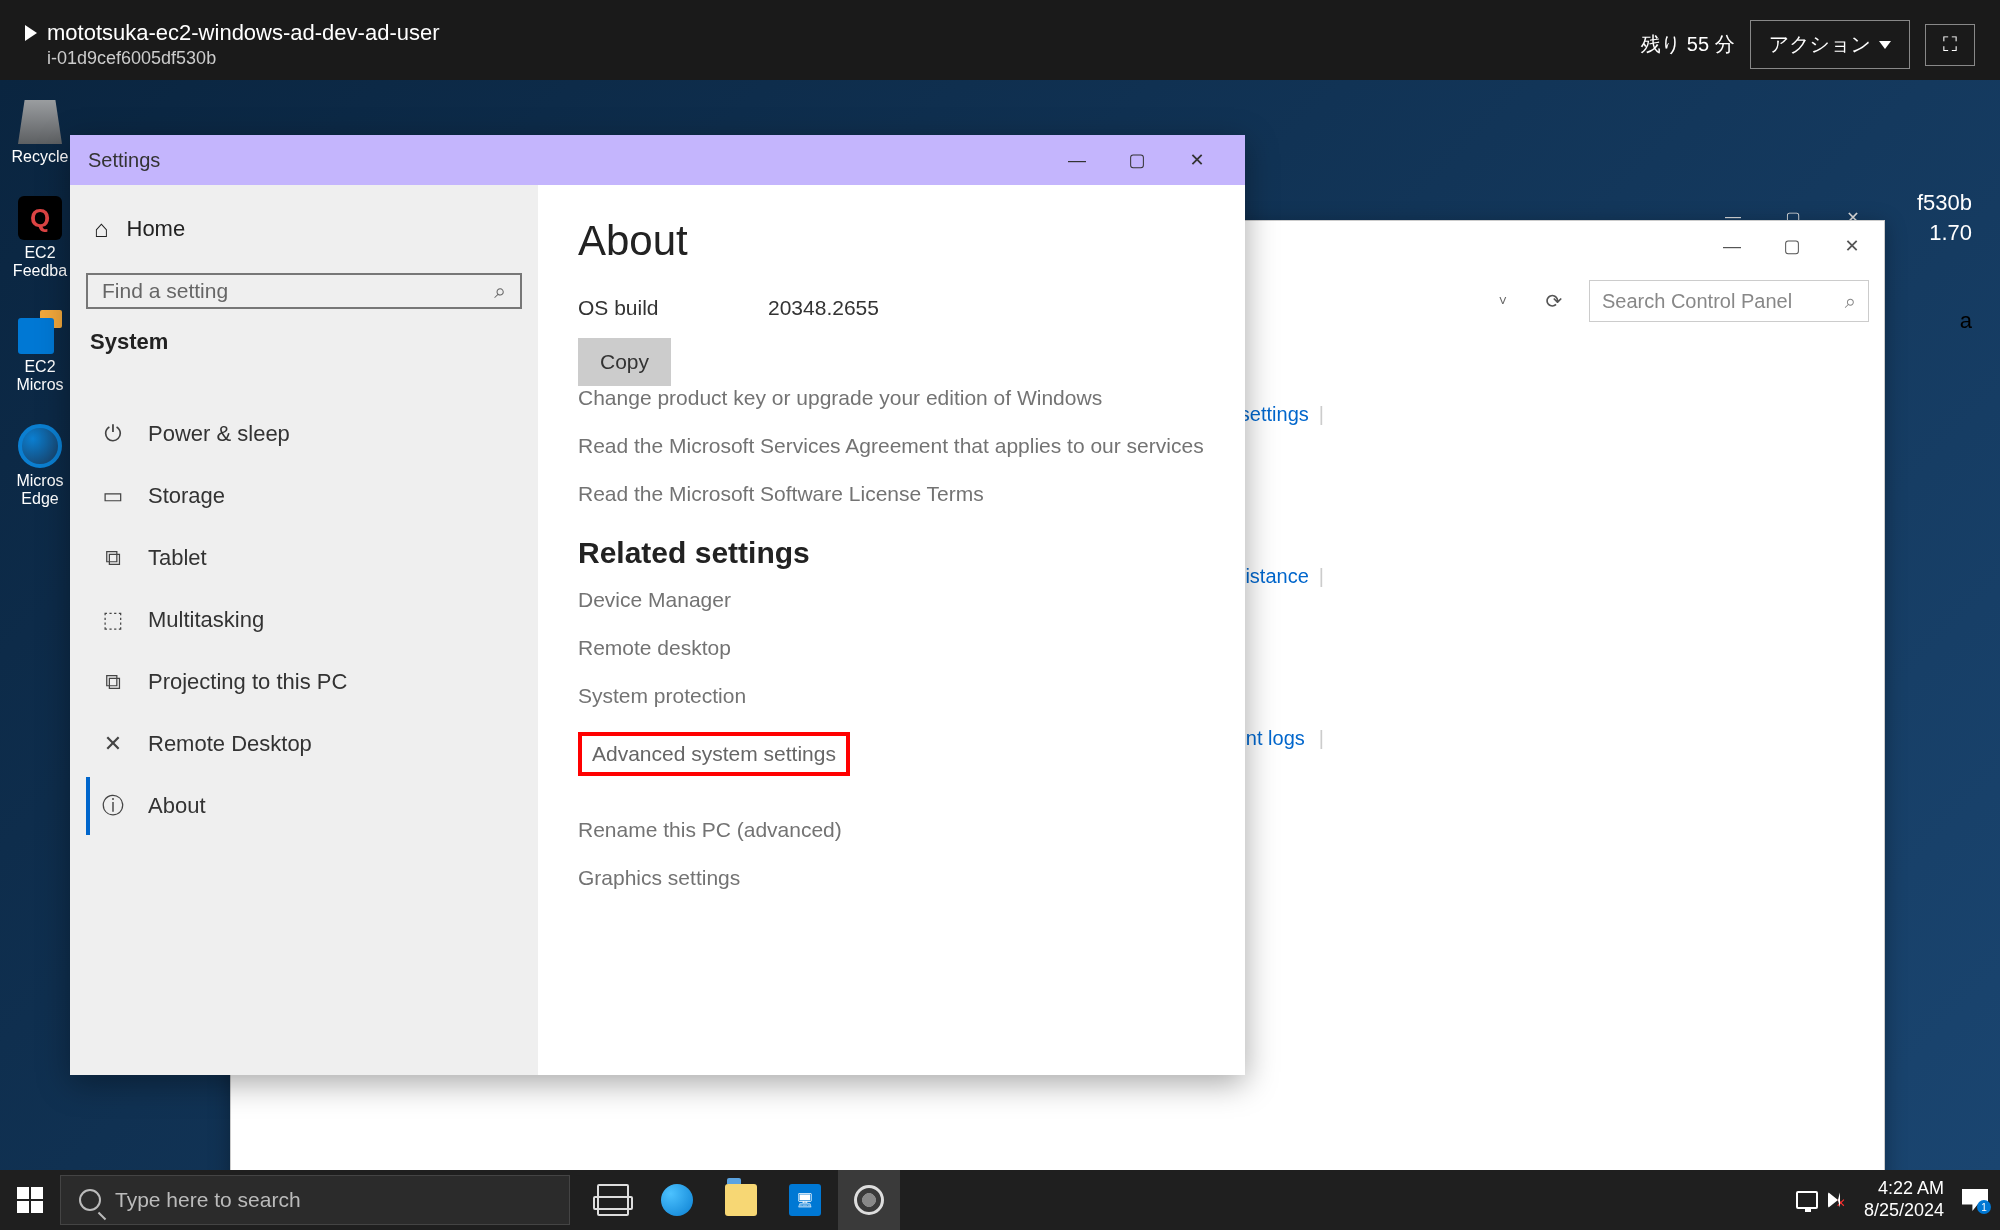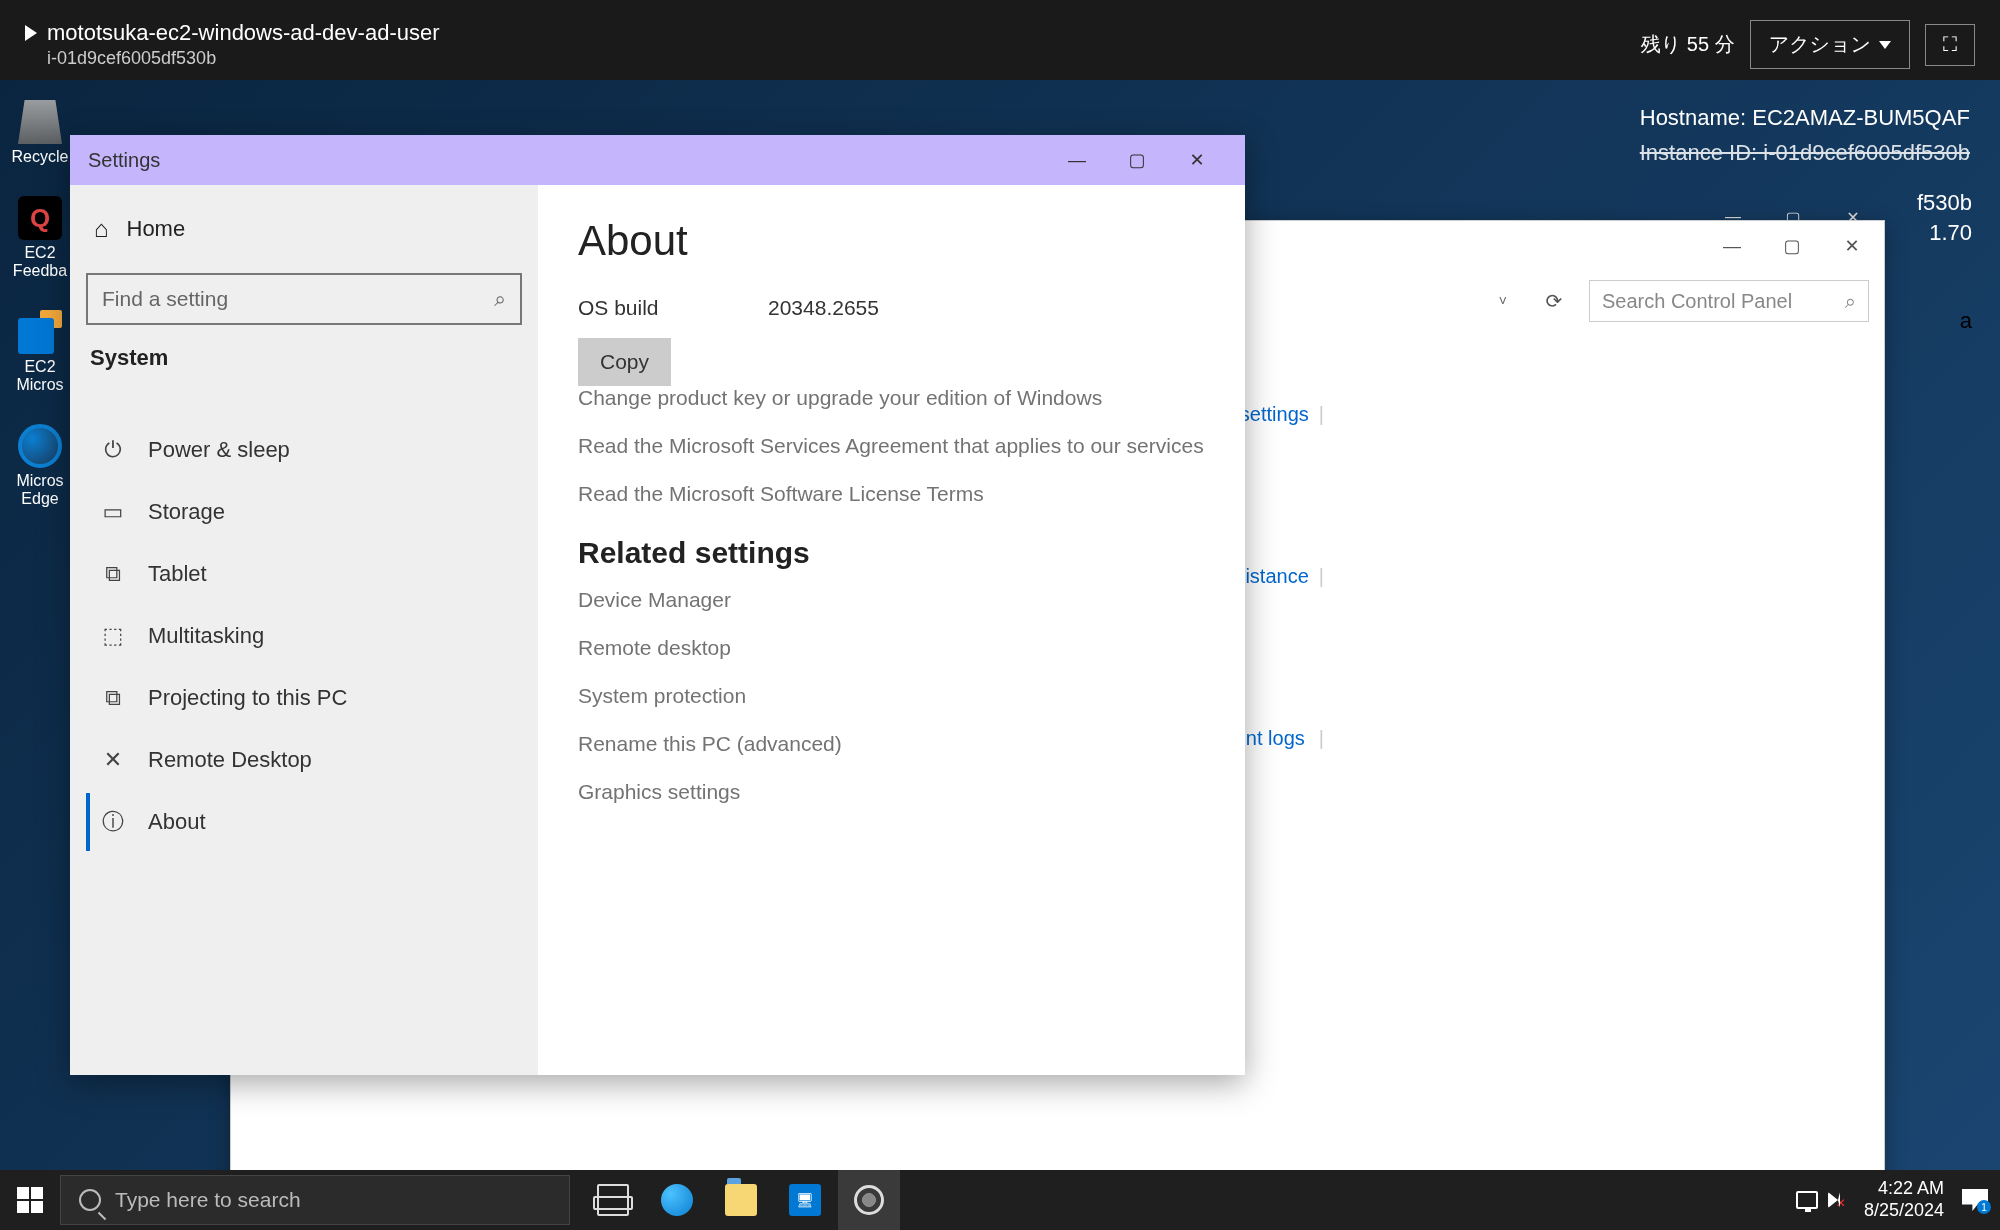--- a/index.html
+++ b/index.html
@@ -55,21 +55,21 @@
 
 
 .settings-window { position: absolute; top: 55px; left: 70px; width: 1175px; height: 940px; background: #fff; box-shadow: 0 8px 30px rgba(0,0,0,0.35); display: flex; flex-direction: column; }
 .settings-titlebar { height: 50px; display: flex; align-items: center; padding: 0 18px; background: #c4b5fd; }
 .settings-titlebar .title { font-size: 20px; color: #333; flex: 1; }
 .settings-titlebar .win-btn { width: 60px; height: 40px; display: flex; align-items: center; justify-content: center; color: #333; font-size: 18px; cursor: pointer; }
 .settings-body { flex: 1; display: flex; overflow: hidden; }
 .settings-sidebar { width: 468px; background: #efefef; padding: 20px 16px; display: flex; flex-direction: column; }
 .home-row { display: flex; align-items: center; gap: 18px; font-size: 22px; color: #222; padding: 10px 8px; cursor: pointer; }
 .home-row .home-glyph { font-size: 24px; }
-.sidebar-search { margin-top: 20px; border: 2px solid #777; height: 52px; display: flex; align-items: center; padding: 0 14px; color: #666; font-size: 21px; justify-content: space-between; background: #efefef; }
+.sidebar-search { margin-top: 20px; border: 2px solid #777; height: 36px; display: flex; align-items: center; padding: 0 14px; color: #666; font-size: 21px; justify-content: space-between; background: #efefef; }
 .sidebar-category { font-weight: 600; font-size: 22px; color: #222; margin-top: 20px; padding-left: 4px; }
 .sidebar-items { margin-top: 50px; display: flex; flex-direction: column; gap: 4px; }
 .sidebar-item { display: flex; align-items: center; gap: 22px; padding: 16px 10px; font-size: 22px; color: #333; cursor: pointer; border-left: 4px solid transparent; }
 .sidebar-item.active { border-left-color: #0066cc; }
 .sidebar-item.active .icon-slot::before { background: #0066cc; }
 .sidebar-item .icon-slot { width: 26px; height: 26px; display: flex; align-items: center; justify-content: center; color: #444; font-size: 22px; }
 
 .settings-main { flex: 1; background: #fff; padding: 32px 40px; overflow-y: auto; }
 .about-heading { font-size: 42px; font-weight: 400; color: #222; margin-bottom: 18px; }
 .info-row { display: flex; gap: 100px; font-size: 21px; color: #333; margin-bottom: 18px; margin-top: 31px; }
@@ -123,24 +123,20 @@
     <span class="remaining-time">残り 55 分</span>
     <button class="action-btn">
       <span>アクション</span>
       <span class="caret"></span>
     </button>
     <button class="fullscreen-btn">⛶</button>
   </div>
 </div>
 
 <div class="desktop">
-  <div class="desktop-info">
-    <div>Hostname: EC2AMAZ-BUM5QAF</div>
-    <div class="instance-id-line">Instance ID: i-01d9cef6005df530b</div>
-  </div>
 
   <div class="desktop-icons">
     <div class="desktop-icon">
       <div class="icon-box">
           <div class="recycle-glyph"></div>
         </div>
       <span>Recycle</span>
     </div>
     <div class="desktop-icon">
       <div class="icon-box">
@@ -265,20 +261,21 @@
           <span>20348.2655</span>
         </div>
         <button class="copy-btn">Copy</button>
         <a class="blue-link">Change product key or upgrade your edition of Windows</a>
         <a class="blue-link">Read the Microsoft Services Agreement that applies to our services</a>
         <a class="blue-link">Read the Microsoft Software License Terms</a>
         <h2 class="section-heading">Related settings</h2>
         <a class="blue-link">Device Manager</a>
         <a class="blue-link">Remote desktop</a>
         <a class="blue-link">System protection</a>
+        <a class="blue-link highlighted">Advanced system settings</a>
         <a class="blue-link" style="margin-top:18px;">Rename this PC (advanced)</a>
         <a class="blue-link">Graphics settings</a>
       </div>
     </div>
   </div>
 </div>
 
 <div class="taskbar">
   <div class="start-btn">
     <div class="win-logo">

